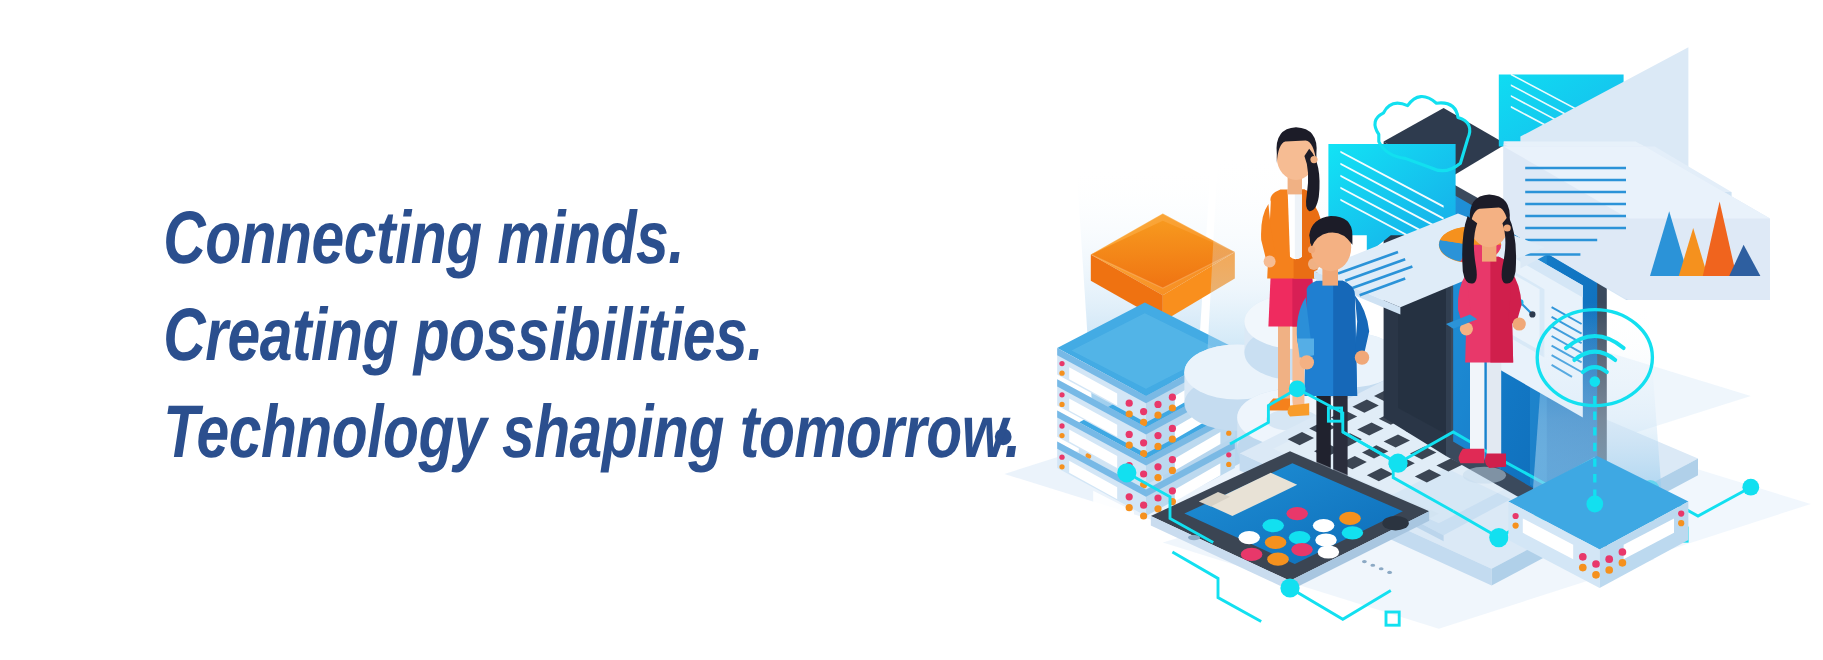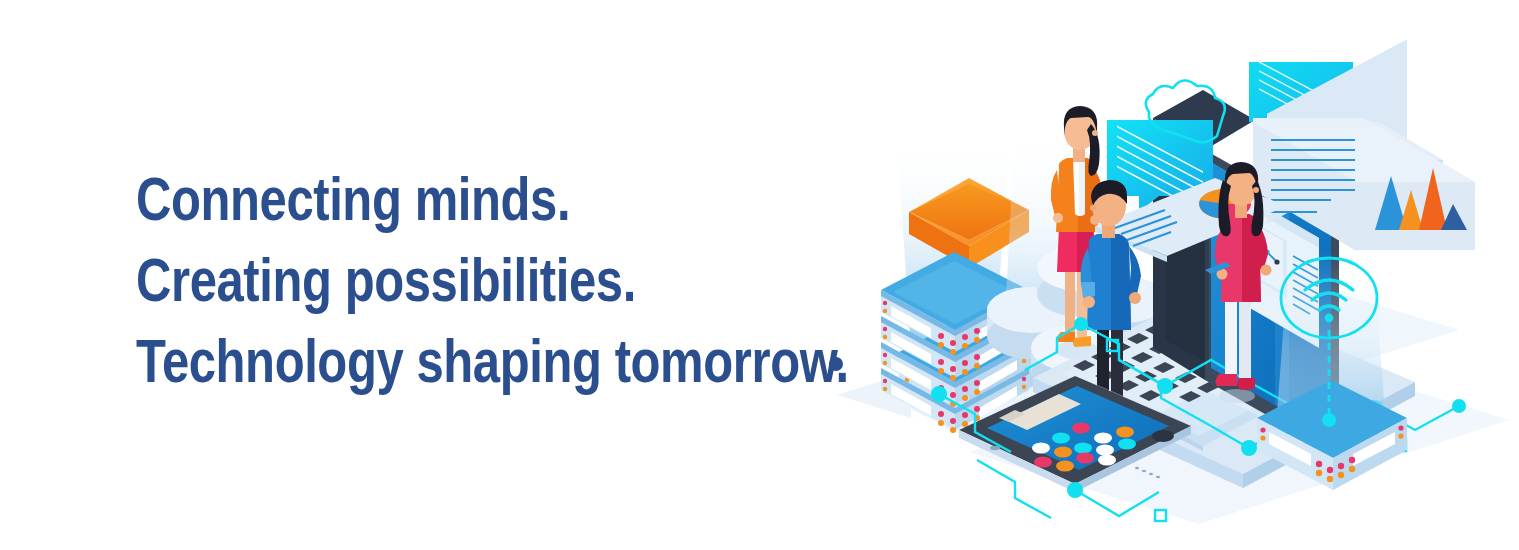--- a/index.html
+++ b/index.html
@@ -14,20 +14,21 @@
     background: #ffffff;
     overflow: hidden;
     font-family: "Liberation Sans", sans-serif;
   }
   .headline {
     position: absolute;
     left: 136px;
     top: 158px;
     width: 760px;
     z-index: 5;
+    font-style: italic;
   }
   .headline-line {
     display: block;
     color: #2b4f8e;
     font-family: "Liberation Sans", sans-serif;
     font-weight: 700;
     font-size: 62px;
     line-height: 81px;
     letter-spacing: -0.5px;
     white-space: nowrap;

